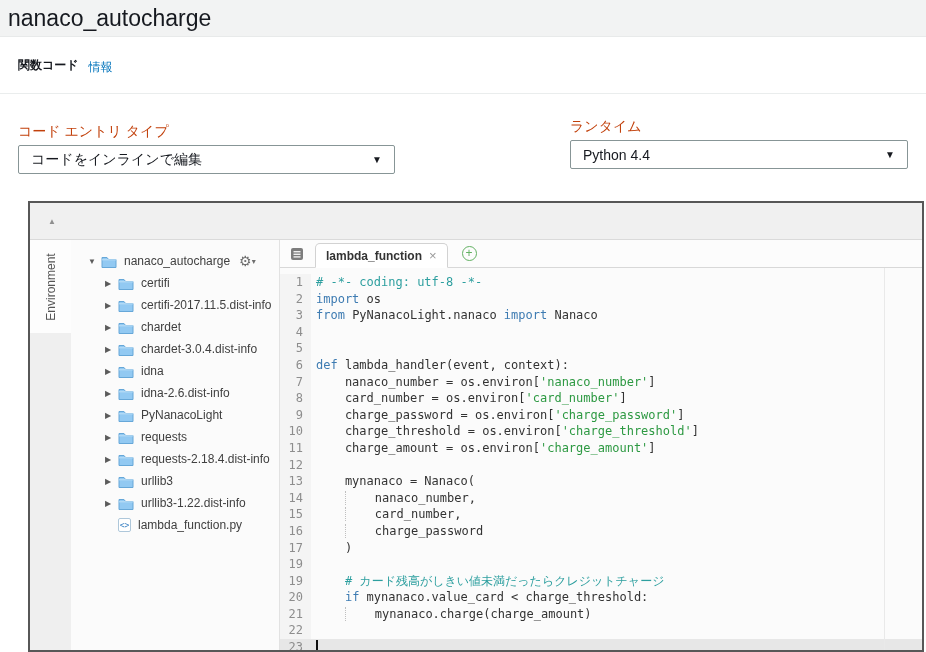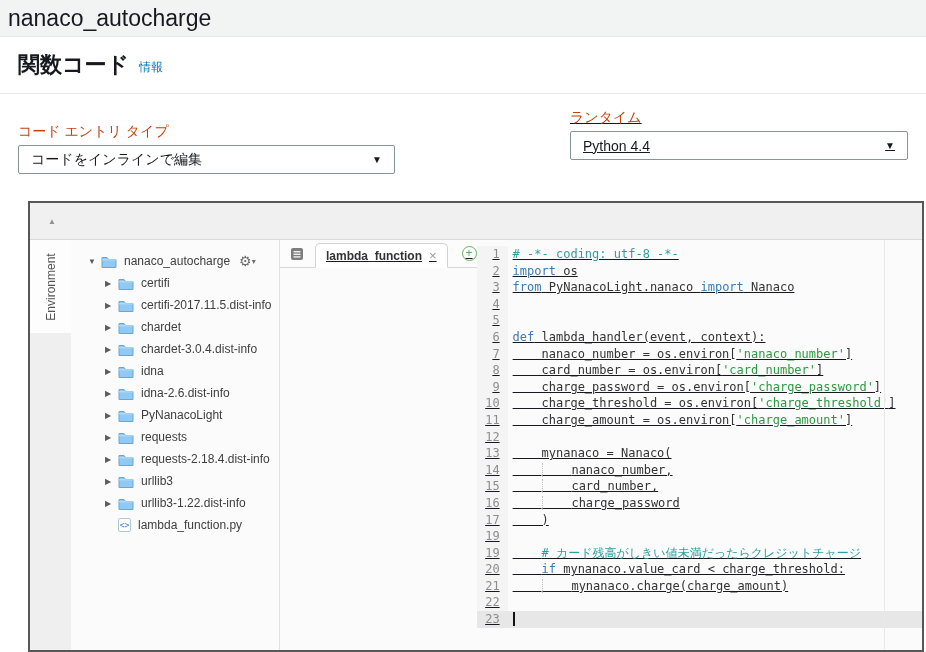--- a/index.html
+++ b/index.html
@@ -7,32 +7,32 @@
               font-family:"Liberation Sans", sans-serif; color:#16191f; }
   body { position:relative; }
 
   
   .page-header { height:37px; background:#f2f3f3; border-bottom:1px solid #e8eaea;
                  display:flex; align-items:center; padding-left:8px; }
   .page-title { font-size:23px; font-weight:400; color:#16191f; }
 
   .section-header { height:57px; border-bottom:1px solid #eaeded; background:#fff;
                     display:flex; align-items:center; padding-left:18px; }
-  .section-title { font-size:22px; font-weight:700; }
+  .section-title { font-size:12px; font-weight:700; }
   .info-link { font-size:12px; color:#0073bb; margin-left:10px; margin-top:4px; cursor:pointer; }
 
   
   .field { position:absolute; }
   .field-label { display:block; font-size:14px; color:#c2410c; margin-bottom:4px; }
   .select-box { height:29px; background:#fff; border:1px solid #879596; border-radius:2px;
                 display:flex; align-items:center; justify-content:space-between;
                 padding:0 12px; font-size:14px; cursor:pointer; }
   .select-caret { font-size:10px; color:#16191f; }
   #field-code-entry { left:18px; top:123px; width:377px; }
-  #field-runtime   { left:570px; top:109px; width:338px;text-decoration:underline; }
+  #field-runtime   { left:570px; top:118px; width:338px; }
 
   
   .editor { position:absolute; left:28px; top:201px; width:896px; height:451px;
             border:2px solid #575757; background:#fbfbfb; display:flex; flex-direction:column; }
 
   .menubar { height:37px; background:#f0f0f0; border-bottom:1px solid #dadada;
              display:flex; align-items:center; flex-shrink:0; font-size:13px; color:#3f3f3f; }
   .collapse-arrow { font-size:8px; color:#8f8f8f; margin:0 22px 0 18px; cursor:pointer; }
   .menu-item { padding:0 11px; cursor:pointer; }
 
@@ -49,21 +49,21 @@
   .tree-row { height:22px; display:flex; align-items:center; white-space:nowrap;
               font-size:12px; color:#404040; cursor:pointer; }
   .tree-row.root { padding-left:13px; }
   .tree-row.child { padding-left:30px; }
   .tw { width:13px; font-size:8px; color:#5b5b5b; flex-shrink:0; }
   .ticon { margin-right:7px; flex-shrink:0; display:inline-flex; }
   .gear { margin-left:9px; color:#6e6e6e; font-size:14px; }
   .gear small { font-size:8px; vertical-align:2px; }
 
   
-  .main-col { flex:1; display:flex; flex-direction:row; min-width:0; border-left:1px solid #e2e2e2;text-decoration:underline; }
+  .main-col { flex:1; display:flex; flex-direction:column; min-width:0; border-left:1px solid #e2e2e2; }
   .tabbar { height:28px; background:#fcfcfc; border-bottom:1px solid #d8d8d8;
             display:flex; align-items:flex-end; flex-shrink:0; }
   .tablist-icon { margin:0 11px 6px 10px; cursor:pointer; display:inline-flex; }
   .tab { height:25px; background:#fff; border:1px solid #d2d2d2; border-bottom:1px solid #fff;
          border-radius:5px 5px 0 0; padding:0 10px; display:flex; align-items:center;
          font-size:12px; font-weight:700; color:#333; margin-bottom:-1px; cursor:pointer; }
   .tab-close { margin-left:7px; color:#9a9a9a; font-weight:400; font-size:13px; cursor:pointer; }
   .plus-btn { width:15px; height:15px; border:1px solid #62b162; border-radius:50%; color:#62b162;
               font-size:12px; line-height:12px; text-align:center; margin:0 0 6px 14px; cursor:pointer; }
 

